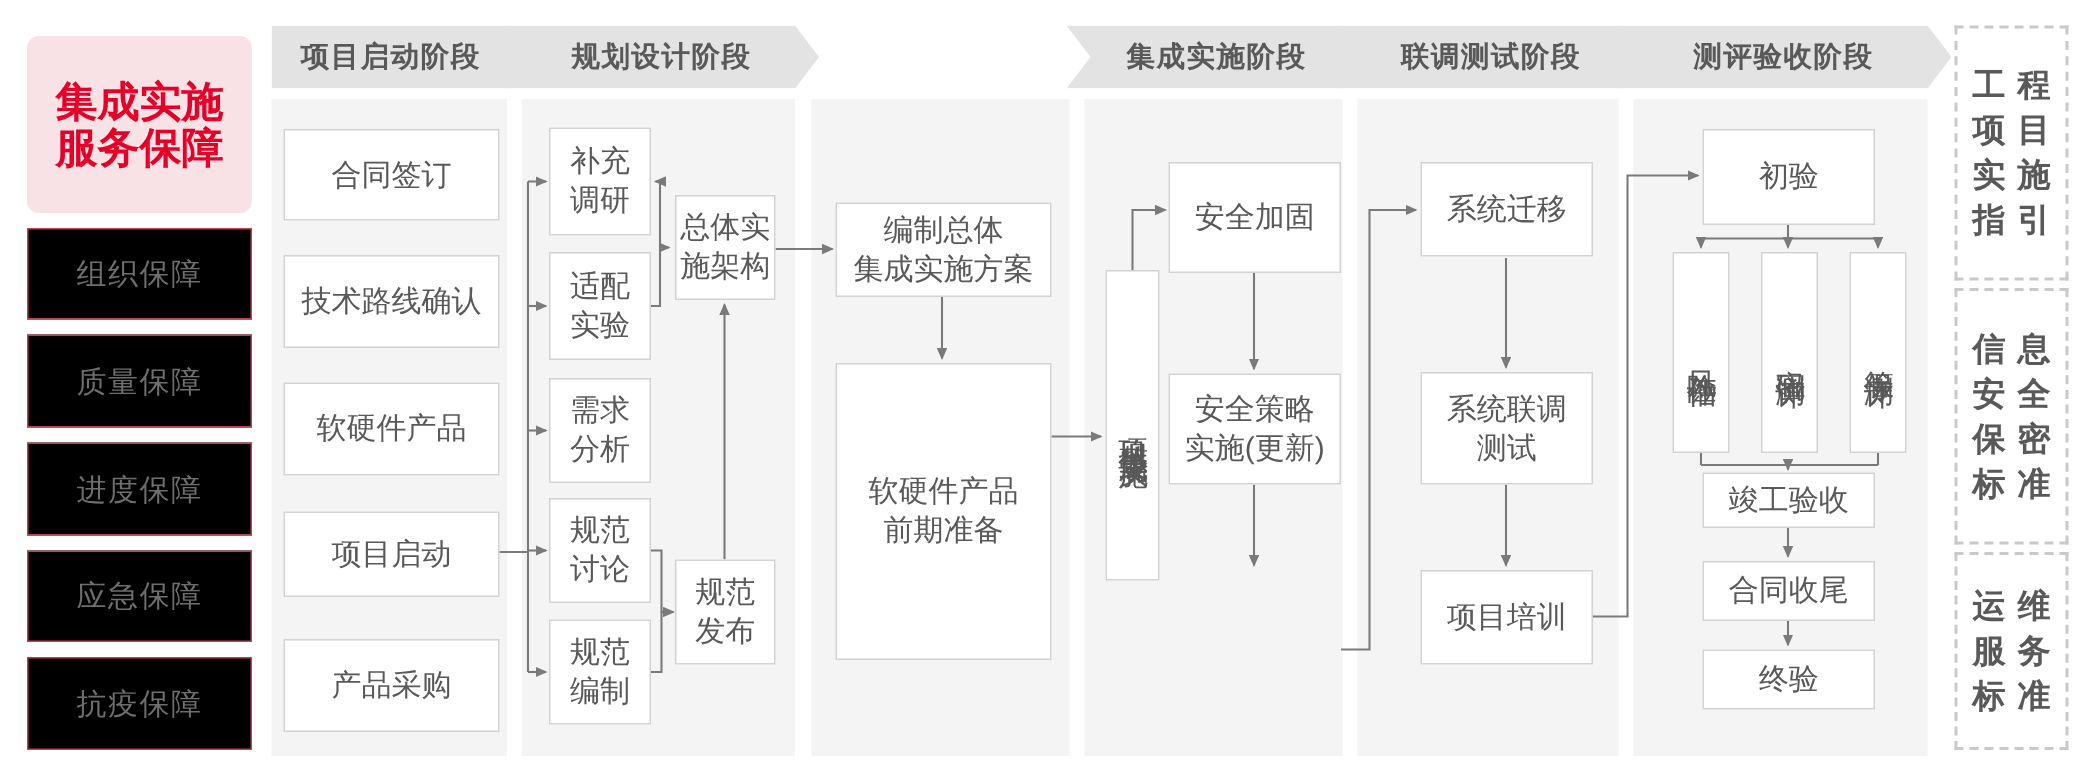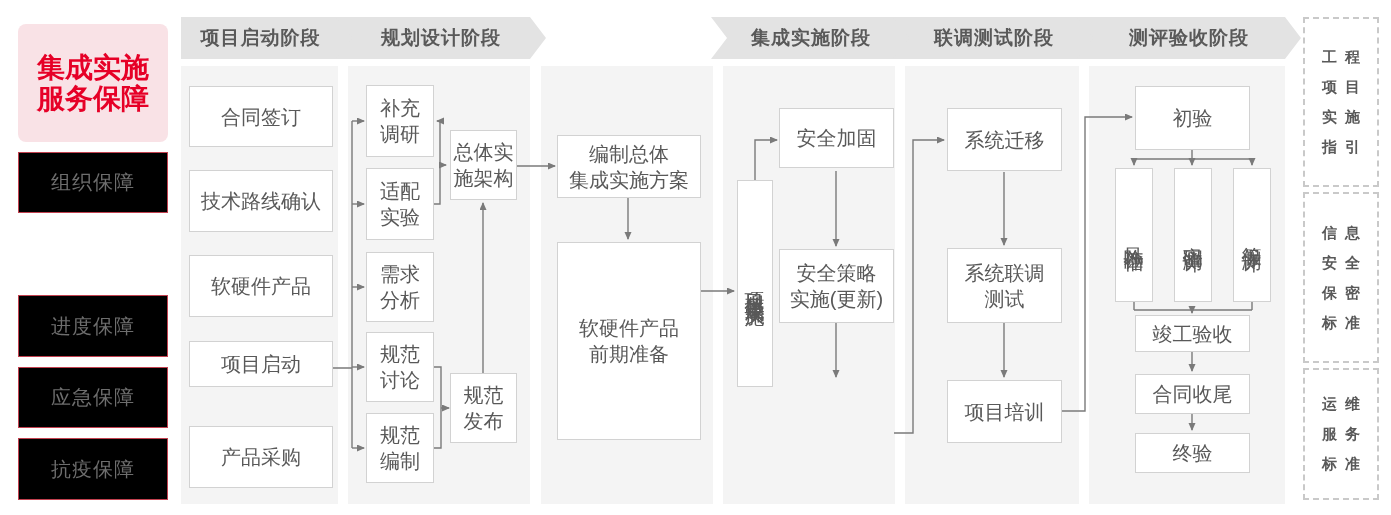--- a/index.html
+++ b/index.html
@@ -37,34 +37,35 @@
     font-size:20px;line-height:26px;color:#595959;white-space:pre-line;z-index:2;
   }
   .vbox{
     writing-mode:vertical-lr;letter-spacing:2px;line-height:1;
   }
   
   .std{
     position:absolute;left:1303px;width:76px;background:#fff;
     border:2px dashed #c9c9c9;box-sizing:border-box;
     display:flex;align-items:center;justify-content:center;text-align:center;
-    font-size:15px;font-weight:bold;color:#595959;line-height:30px;
+    font-size:22px;font-weight:bold;color:#595959;line-height:30px;
     letter-spacing:8px;white-space:pre-line;
   }
   .std .inner{margin-right:-8px;} 
   svg.wires{position:absolute;left:0;top:0;z-index:1;pointer-events:none;}
 </style>
 </head>
 <body>
 
 <div id="canvas">
 
   <div class="title-card">集成实施
 服务保障</div>
   <div class="assure" style="top:152px;height:61px">组织保障</div>
+  <div class="assure" style="top:223px;height:62px">质量保障</div>
   <div class="assure" style="top:295px;height:62px">进度保障</div>
   <div class="assure" style="top:367px;height:61px">应急保障</div>
   <div class="assure" style="top:438px;height:62px">抗疫保障</div>
 
   <div class="panel" style="left:181px;width:157px"></div>
   <div class="panel" style="left:348px;width:182px"></div>
   <div class="panel" style="left:541px;width:172px"></div>
   <div class="panel" style="left:723px;width:172px"></div>
   <div class="panel" style="left:905px;width:174px"></div>
   <div class="panel" style="left:1089px;width:196px"></div>
@@ -119,21 +120,21 @@
       <path marker-end="url(#ah)" d="M1252,159 V165"></path>
       <path marker-end="url(#ah)" d="M1192,310 V313"></path>
       <path marker-end="url(#ah)" d="M1192,352 V371"></path>
       <path marker-end="url(#ah)" d="M1192,414 V430"></path>
     </g>
   </svg>
 
   <div class="box" style="left:189px;top:86px;width:144px;height:61px">合同签订</div>
   <div class="box" style="left:189px;top:170px;width:144px;height:62px">技术路线确认</div>
   <div class="box" style="left:189px;top:255px;width:144px;height:62px">软硬件产品</div>
-  <div class="box" style="left:189px;top:341px;width:144px;height:46px">项目启动</div>
+  <div class="box" style="left:189px;top:341px;width:144px;height:57px">项目启动</div>
   <div class="box" style="left:189px;top:426px;width:144px;height:62px">产品采购</div>
 
   <div class="box" style="left:366px;top:85px;width:68px;height:72px">补充
 调研</div>
   <div class="box" style="left:366px;top:168px;width:68px;height:72px">适配
 实验</div>
   <div class="box" style="left:366px;top:252px;width:68px;height:70px">需求
 分析</div>
   <div class="box" style="left:366px;top:332px;width:68px;height:70px">规范
 讨论</div>
@@ -143,21 +144,21 @@
 施架构</div>
   <div class="box" style="left:450px;top:373px;width:67px;height:70px">规范
 发布</div>
 
   <div class="box" style="left:557px;top:135px;width:144px;height:63px">编制总体
 集成实施方案</div>
   <div class="box" style="left:557px;top:242px;width:144px;height:198px">软硬件产品
 前期准备</div>
 
   <div class="box vbox" style="left:737px;top:180px;width:36px;height:207px">项目整体集成实施</div>
-  <div class="box" style="left:779px;top:108px;width:115px;height:60px">安全加固</div>
+  <div class="box" style="left:779px;top:108px;width:115px;height:74px">安全加固</div>
   <div class="box" style="left:779px;top:249px;width:115px;height:74px">安全策略
 实施(更新)</div>
 
   <div class="box" style="left:947px;top:108px;width:115px;height:63px">系统迁移</div>
   <div class="box" style="left:947px;top:248px;width:115px;height:75px">系统联调
 测试</div>
   <div class="box" style="left:947px;top:380px;width:115px;height:63px">项目培训</div>
 
   <div class="box" style="left:1135px;top:86px;width:115px;height:64px">初验</div>
   <div class="box vbox" style="left:1115px;top:168px;width:38px;height:134px">风险评估</div>

